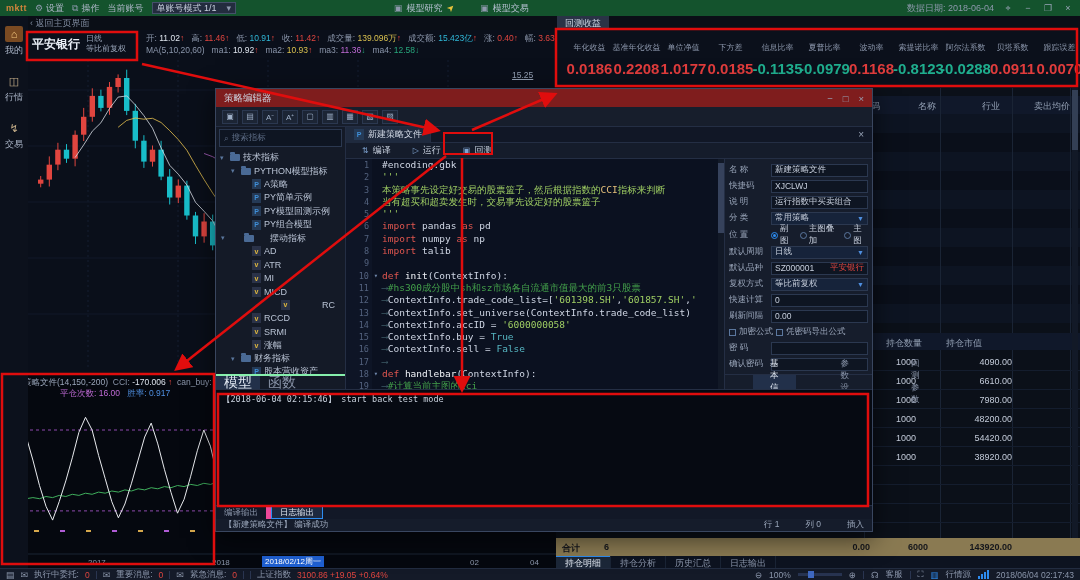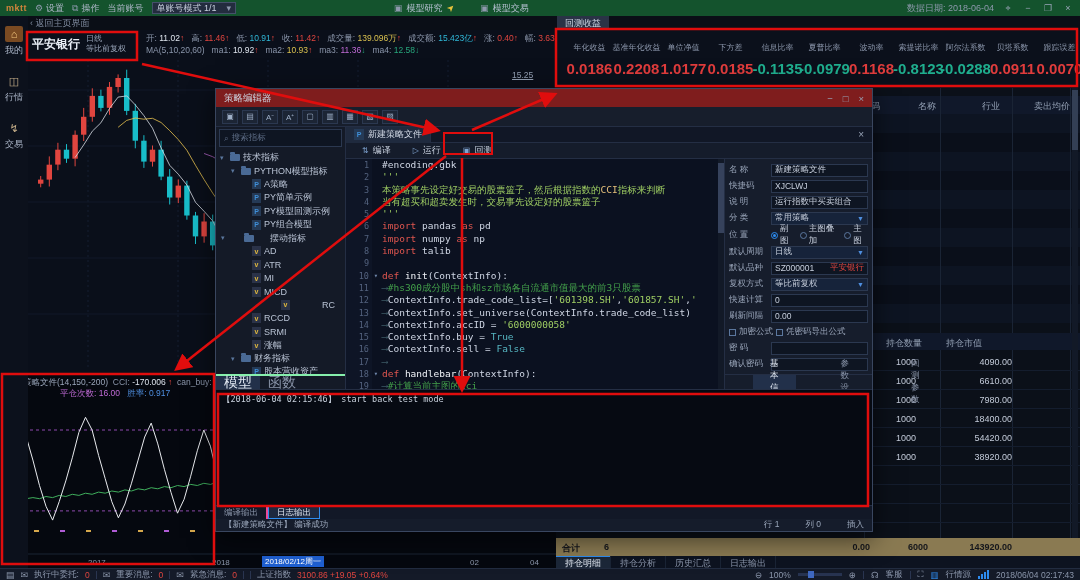--- a/index.html
+++ b/index.html
@@ -129,21 +129,21 @@
   .psel-arr { margin-left:auto; color:#4f8fe0; font-size:7px; }
   .radio { width:7px; height:7px; border:1px solid #5b779e; border-radius:50%; display:inline-block; position:relative; flex:0 0 auto; }
   .radio.on { border-color:#2d8cf0; } .radio.on:before { content:""; position:absolute; left:1px; top:1px; width:3px; height:3px; border-radius:50%; background:#2d8cf0; }
   .chk { width:7px; height:7px; border:1px solid #5b779e; display:inline-block; flex:0 0 auto; }
   .redname { color:#e0453f; margin-left:auto; }
   .ptabs { height:15px; display:flex; border-top:1px solid #242e44; margin:2px -4px 0 -4px; font-size:8.5px; }
   .ptab { padding:0 17px; display:flex; align-items:center; color:#8b96ab;margin-left:28px; }
   .ptab.active { background:#22304a; color:#dfe6f0; }
   .e-console { height:116px; background:#060a12; border-top:1px solid #242e44; padding:4px 6px; font-family:"DejaVu Sans Mono", monospace; font-size:8.5px; color:#c8d0dc; }
   .e-outtabs { height:14px; background:#121827; display:flex; font-size:8.5px; border-top:1px solid #242e44; }
-  .otab { padding:0 8px; display:flex; align-items:center; color:#8b96ab; border-right:2px solid #ec4899; }
+  .otab { padding:0 8px; display:flex; align-items:center; color:#8b96ab; border-right:5px solid #ec4899; }
   .otab.active { background:#1d2940; color:#dfe6f0; border:1px solid #2d8cf0; }
   .e-status { height:12px; background:#151c2b; display:flex; align-items:center; gap:6px; padding:0 8px; font-size:8.5px; color:#9aa6ba; }
   .e-status .right { margin-left:auto; display:flex; gap:26px; }
 
   .annot { position:absolute; left:0; top:0; width:1080px; height:580px; z-index:50; pointer-events:none; }
 </style>
 </head>
 <body>
 
 <div id="app">
@@ -495,21 +495,21 @@
         <div class="prow" style="top: 283px;">
           <span class="pq">1000</span>
           <span class="pv">6610.00</span>
         </div>
         <div class="prow" style="top: 302px;">
           <span class="pq">1000</span>
           <span class="pv">7980.00</span>
         </div>
         <div class="prow" style="top: 321px;">
           <span class="pq">1000</span>
-          <span class="pv">18400.00</span>
+          <span class="pv">48200.00</span>
         </div>
         <div class="prow" style="top: 340px;">
           <span class="pq">1000</span>
           <span class="pv">54420.00</span>
         </div>
         <div class="prow" style="top: 359px;">
           <span class="pq">1000</span>
           <span class="pv">38920.00</span>
         </div>
         <div class="prow" style="top: 378px;"></div>

